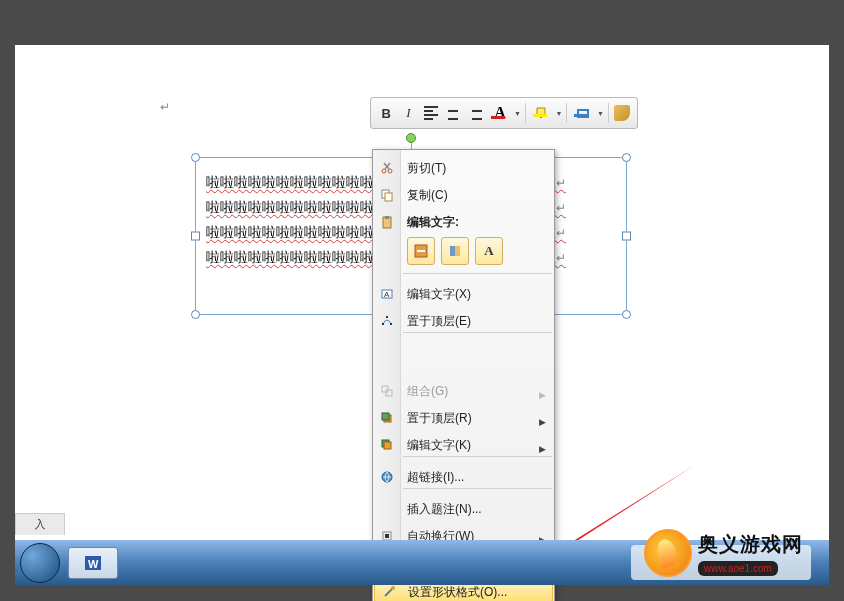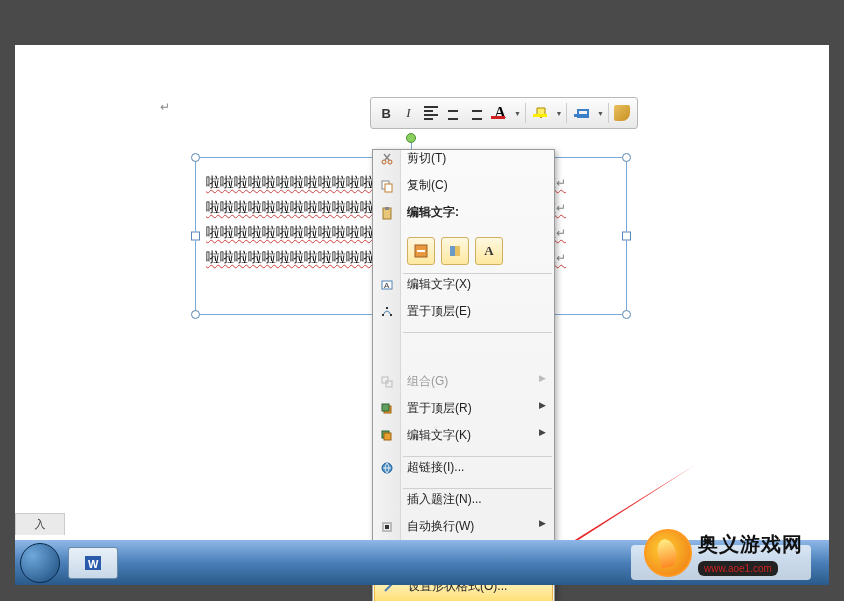--- a/index.html
+++ b/index.html
@@ -29,21 +29,21 @@
 .rot-handle { position: absolute; left: 50%; top: -25px; width: 10px; height: 10px; background: #8ad060; border: 1px solid #4a9030; border-radius: 50%; transform: translateX(-50%); }
 .rot-line { position: absolute; left: 50%; top: -15px; width: 1px; height: 15px; background: #7aa8d8; }
 .textbox-content { padding: 12px 10px; font-size: 14px; line-height: 24px; color: #000; }
 .text-line { white-space: nowrap; text-decoration: underline wavy #d04040; text-decoration-thickness: 1px; text-underline-offset: 2px; }
 .para-mark { color: #888; font-size: 12px; }
 .caret-mark { position: absolute; left: 145px; top: 55px; color: #888; font-size: 12px; }
 
 
 .context-menu { position: absolute; left: 357px; top: 104px; width: 183px; background: linear-gradient(to bottom, #fafafa, #f0f0f0); border: 1px solid #9a9a9a; box-shadow: 2px 2px 6px rgba(0,0,0,0.3); font-size: 12px; }
 .menu-icon-col { position: absolute; left: 0; top: 0; width: 28px; height: 100%; background: linear-gradient(to right, #f4f4f4, #eaeaea); border-right: 1px solid #d8d8d8; }
-.menu-item { position: relative; height: 27px; display: flex; align-items: flex-start; padding-left: 34px; cursor: pointer; color: #222; }
+.menu-item { position: relative; height: 27px; display: flex; align-items: flex-end; padding-left: 34px; cursor: pointer; color: #222; }
 .menu-item.disabled { color: #9a9a9a; cursor: default; margin-top: 40px; }
 .menu-item .arrow { position: absolute; right: 8px; font-size: 9px; color: #444; }
 .menu-item.highlighted { background: linear-gradient(to bottom, #fff4c8, #ffe078); border: 1px solid #e8b840; border-radius: 2px; margin: 0 1px; height: 25px; padding-left: 33px; }
 .menu-sep { height: 1px; margin: 2px 2px 2px 30px; background: #d0d0d0; }
 .paste-options { position: relative; height: 40px; display: flex; align-items: center; padding-left: 34px; gap: 6px; }
 .paste-opt { width: 28px; height: 28px; border: 1px solid #d0b060; border-radius: 3px; background: linear-gradient(to bottom, #fff8e0, #ffe8a0); display: flex; align-items: center; justify-content: center; font-size: 13px; font-weight: bold; }
 .menu-ico { position: absolute; left: 5px; width: 18px; height: 18px; display: flex; align-items: center; justify-content: center; }
 
 
 .red-arrow { position: absolute; left: 525px; top: 415px; width: 160px; height: 110px; pointer-events: none; }

